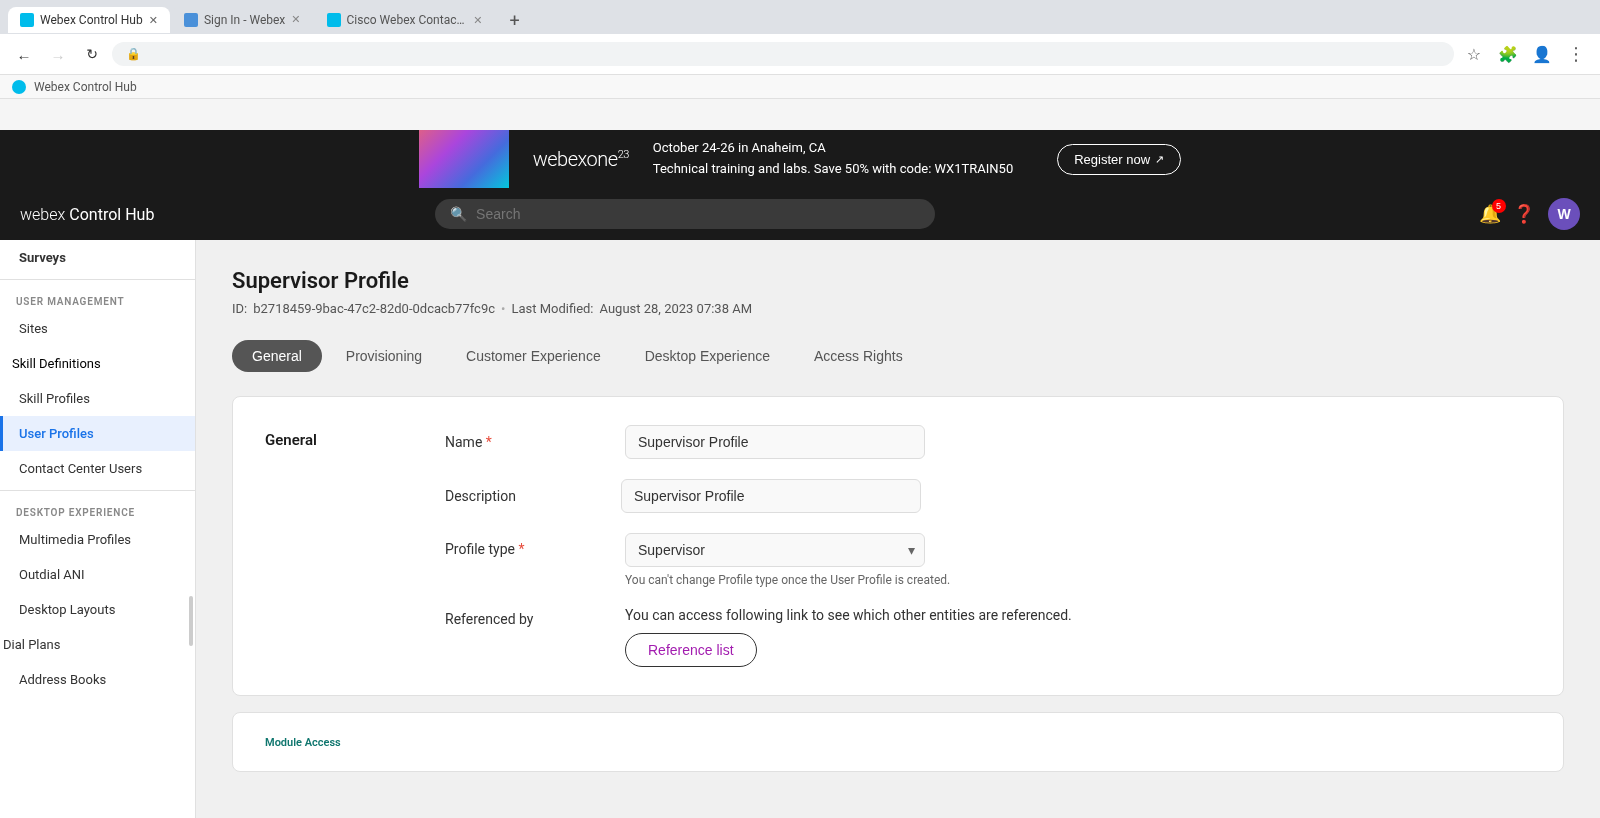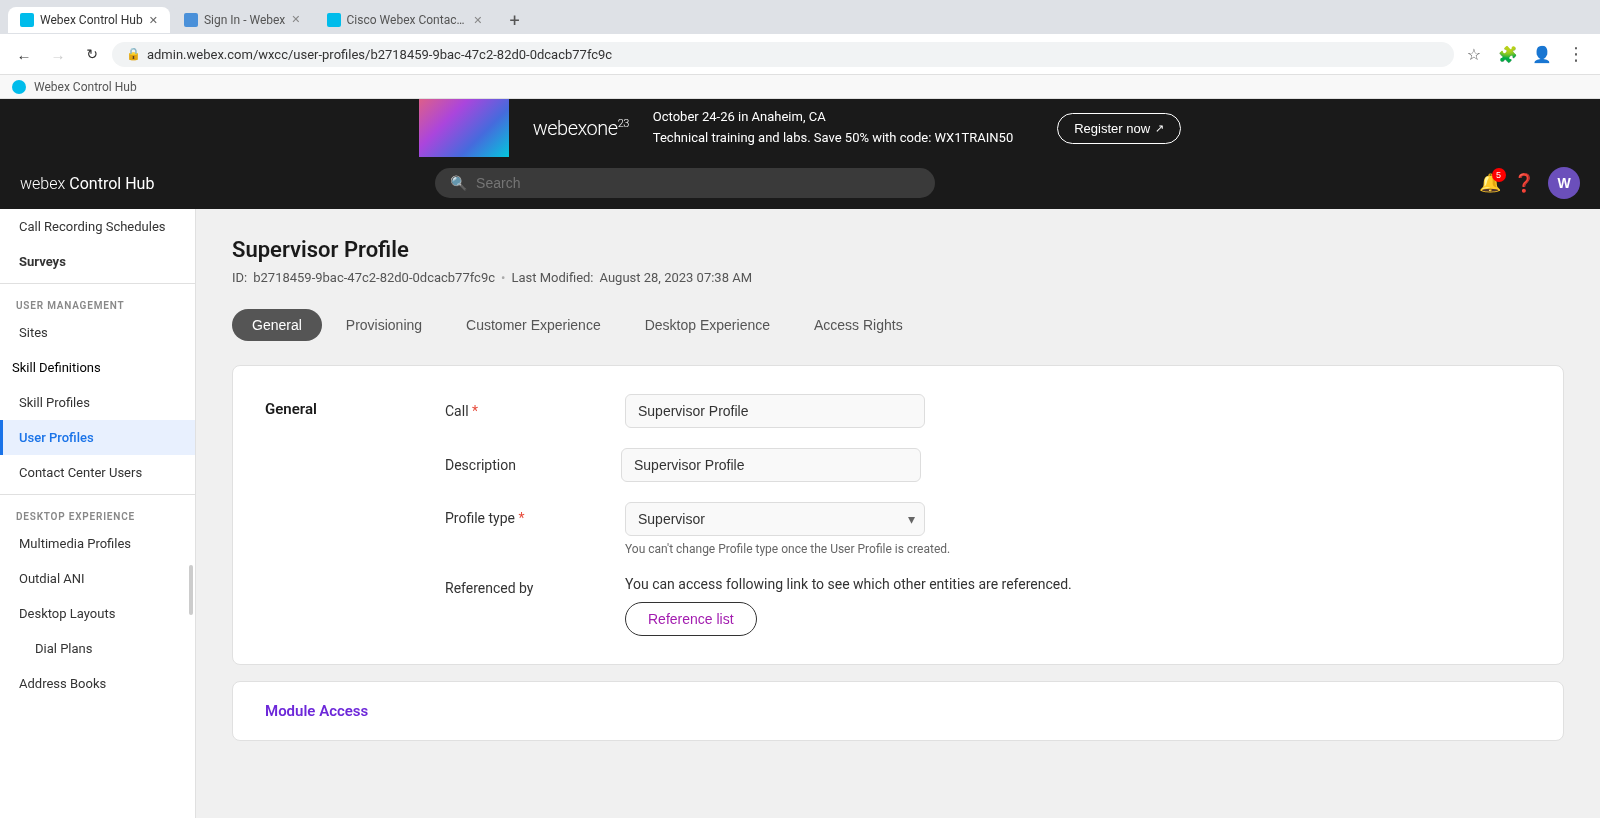--- a/index.html
+++ b/index.html
@@ -28,35 +28,34 @@
     </div>
     <div style="width:28px;height:28px;display:flex;align-items:center;justify-content:center;cursor:pointer;color:#555;font-size:18px;margin-left:4px;">+</div>
   </div>
 
   <div style="display:flex;align-items:center;padding:6px 10px;background:white;gap:6px;border-bottom:1px solid #e0e0e0;">
     <button style="width:28px;height:28px;border-radius:50%;border:none;background:none;cursor:pointer;display:flex;align-items:center;justify-content:center;color:#333;font-size:15px;">←</button>
     <button style="width:28px;height:28px;border-radius:50%;border:none;background:none;cursor:pointer;display:flex;align-items:center;justify-content:center;color:#ccc;font-size:15px;">→</button>
     <button style="width:28px;height:28px;border-radius:50%;border:none;background:none;cursor:pointer;display:flex;align-items:center;justify-content:center;color:#333;font-size:14px;">↻</button>
     <div style="flex:1;display:flex;align-items:center;background:#f1f3f4;border-radius:20px;padding:5px 14px;gap:6px;font-size:13px;color:#333;">
       <span style="font-size:12px;color:#555;">🔒</span>
-      <span style="flex:1;">admin.webex.com/wxcc/user-profiles/b2718459-9bac-47c2-82d0-0dcacb77fc9c</span>
     </div>
     <button style="width:28px;height:28px;border-radius:50%;border:none;background:none;cursor:pointer;display:flex;align-items:center;justify-content:center;color:#555;font-size:16px;">☆</button>
     <button style="width:28px;height:28px;border-radius:50%;border:none;background:none;cursor:pointer;display:flex;align-items:center;justify-content:center;color:#555;font-size:16px;">🧩</button>
     <button style="width:28px;height:28px;border-radius:50%;border:none;background:none;cursor:pointer;display:flex;align-items:center;justify-content:center;color:#555;font-size:16px;">👤</button>
     <button style="width:28px;height:28px;border-radius:50%;border:none;background:none;cursor:pointer;display:flex;align-items:center;justify-content:center;color:#555;font-size:18px;">⋮</button>
   </div>
 </div>
 
 <div style="background:#f8f8f8;border-bottom:1px solid #e0e0e0;padding:4px 12px;display:flex;align-items:center;gap:8px;font-size:12px;color:#555;height:24px;">
   <div style="width:14px;height:14px;background:#00bceb;border-radius:50%;flex-shrink:0;"></div>
   <span>Webex Control Hub</span>
 </div>
 
-<div style="background:#1a1a1a;display:flex;align-items:center;justify-content:center;padding:0 40px;height:58px;gap:24px;">
+<div style="background:#1a1a1a;display:flex;align-items:center;justify-content:center;padding:0 40px;height:58px;gap:24px;margin-top:31px;">
   <div style="width:90px;height:58px;background:linear-gradient(135deg,#ff6b9d,#c44dff,#4d79ff,#00e5ff);opacity:0.85;flex-shrink:0;"></div>
   <div style="color:white;font-size:20px;font-weight:300;letter-spacing:-0.5px;flex-shrink:0;">
     <span>webexone</span><sup style="font-size:11px;">23</sup>
   </div>
   <div style="color:white;font-size:13px;line-height:1.6;">
     <div>October 24-26 in Anaheim, CA</div>
     <div>Technical training and labs. Save 50% with code: WX1TRAIN50</div>
   </div>
   <button style="background:transparent;border:1.5px solid white;color:#ffffff;padding:7px 16px;border-radius:20px;font-size:13px;cursor:pointer;display:flex;align-items:center;gap:5px;margin-left:20px;flex-shrink:0;">
     <span>Register now</span>
@@ -84,41 +83,40 @@
       <span>❓</span>
     </button>
     <button style="width:32px;height:32px;border-radius:50%;background:#6b4fbb;color:white;font-size:14px;font-weight:600;border:none;cursor:pointer;display:flex;align-items:center;justify-content:center;">W</button>
   </div>
 </div>
 
 <div style="display:flex;height:calc(818px - 58px - 52px - 36px - 24px);min-height:500px;overflow:hidden;">
 
   <div style="width:196px;background:white;border-right:1px solid #e0e0e0;overflow-y:auto;flex-shrink:0;position:relative;">
 
-    <div style="padding:10px 16px;font-size:13px;color:#333;cursor:pointer;border-left:3px solid transparent;">Call Recording Schedules</div>
     <div style="padding:10px 16px;font-size:13px;color:#333;cursor:pointer;border-left:3px solid transparent;font-weight:bold;">Surveys</div>
 
     <div style="height:1px;background:#e0e0e0;margin:4px 0;"></div>
 
     <div style="font-size:10px;font-weight:600;color:#888;text-transform:uppercase;letter-spacing:0.8px;padding:12px 16px 4px;">USER MANAGEMENT</div>
 
     <div style="padding:10px 16px;font-size:13px;color:#333;cursor:pointer;border-left:3px solid transparent;">Sites</div>
     <div style="padding:10px 9px;font-size:13px;color:#000000;cursor:pointer;border-left:3px solid transparent;">Skill Definitions</div>
     <div style="padding:10px 16px;font-size:13px;color:#333;cursor:pointer;border-left:3px solid transparent;">Skill Profiles</div>
     <div style="padding:10px 16px;font-size:13px;color:#1a73e8;cursor:pointer;border-left:3px solid #1a73e8;background:#e8f0fe;font-weight:500;">User Profiles</div>
     <div style="padding:10px 16px;font-size:13px;color:#333;cursor:pointer;border-left:3px solid transparent;">Contact Center Users</div>
 
     <div style="height:1px;background:#e0e0e0;margin:4px 0;"></div>
 
     <div style="font-size:10px;font-weight:600;color:#888;text-transform:uppercase;letter-spacing:0.8px;padding:12px 16px 4px;">DESKTOP EXPERIENCE</div>
 
     <div style="padding:10px 16px;font-size:13px;color:#333;cursor:pointer;border-left:3px solid transparent;">Multimedia Profiles</div>
     <div style="padding:10px 16px;font-size:13px;color:#333;cursor:pointer;border-left:3px solid transparent;">Outdial ANI</div>
     <div style="padding:10px 16px;font-size:13px;color:#333;cursor:pointer;border-left:3px solid transparent;">Desktop Layouts</div>
-    <div style="padding:10px 32px;font-size:13px;color:#333;cursor:pointer;border-left:3px solid transparent;">Dial Plans</div>
+    <div style="padding:10px 0;font-size:13px;color:#333;cursor:pointer;border-left:3px solid transparent;">Dial Plans</div>
     <div style="padding:10px 16px;font-size:13px;color:#333;cursor:pointer;border-left:3px solid transparent;">Address Books</div>
 
     <div style="position:absolute;right:2px;top:0;bottom:0;width:4px;">
       <div style="width:4px;height:50px;background:#ccc;border-radius:2px;position:absolute;top:55%;"></div>
     </div>
   </div>
 
   <div style="flex:1;overflow-y:auto;background:#f0f0f0;padding:0;">
     <div style="padding:28px 36px;">
 
@@ -141,21 +139,21 @@
 
       <div style="background:white;border:1px solid #e0e0e0;border-radius:8px;padding:28px 32px;margin-bottom:16px;">
         <div style="display:grid;grid-template-columns:180px 1fr;gap:0;align-items:start;">
 
           <div style="font-size:15px;font-weight:600;color:#1a1a1a;padding-top:6px;">General</div>
 
           <div style="display:flex;flex-direction:column;gap:20px;">
 
             <div style="display:flex;align-items:center;gap:20px;">
               <label style="font-size:14px;color:#333;width:160px;flex-shrink:0;">
-                <span>Call</span>
+                <span>Name</span>
                 <span style="color:#e74c3c;"> *</span>
               </label>
               <input type="text" style="padding: 8px 12px; border: 1px solid rgb(221, 221, 221); border-radius: 6px; font-size: 14px; color: rgb(51, 51, 51); background: rgb(249, 249, 249); width: 300px;" value="Supervisor Profile">
             </div>
 
             <div style="display:flex;align-items:center;gap:16px;">
               <label style="font-size:14px;color:#333;width:160px;flex-shrink:0;">Description</label>
               <input type="text" style="padding: 8px 12px; border: 1px solid rgb(221, 221, 221); border-radius: 6px; font-size: 14px; color: rgb(51, 51, 51); background: rgb(249, 249, 249); width: 300px;" value="Supervisor Profile">
             </div>
 
@@ -181,18 +179,18 @@
                 <div style="font-size:14px;color:#333;margin-bottom:10px;">You can access following link to see which other entities are referenced.</div>
                 <button style="display:inline-flex;align-items:center;padding:8px 22px;border:1.5px solid #333;border-radius:20px;background:white;font-size:14px;color:#a21caf;cursor:pointer;">Reference list</button>
               </div>
             </div>
 
           </div>
         </div>
       </div>
 
       <div style="background:white;border:1px solid #e0e0e0;border-radius:8px;padding:20px 32px;min-height:60px;display:flex;align-items:center;">
-        <span style="font-size:15px;font-weight:600;color:#6d28d9;">Module Access</span>
+        <span style="font-size:11px;font-weight:600;color:#0f766e;">Module Access</span>
       </div>
 
     </div>
   </div>
 </div>
 
 </body></html>

